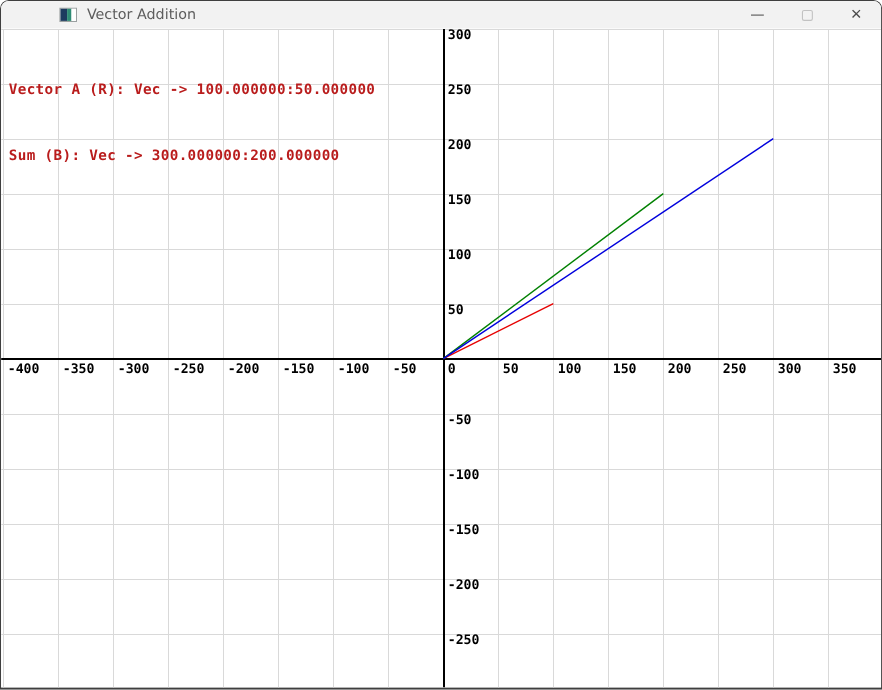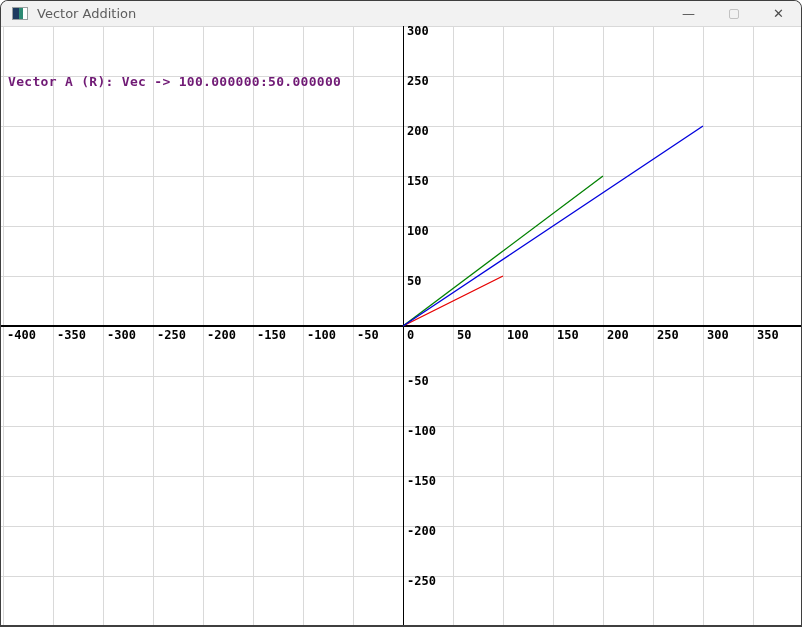--- a/index.html
+++ b/index.html
@@ -23,20 +23,21 @@
     align-items: center;
   }
 
   .titlebar-left {
     display: flex;
     align-items: center;
     gap: 9px;
     padding-left: 11px;
     flex: 1 1 auto;
     overflow: hidden;
+    margin-left: 42px;
   }
 
   .app-icon {
     width: 16px;
     height: 13px;
     border: 1px solid #9aa0a0;
     background: #ffffff;
     display: flex;
     flex: 0 0 auto;
   }
@@ -89,21 +90,21 @@
   }
 
   .readout {
     position: absolute;
     left: 7px;
     top: 6px;
     font-family: "DejaVu Sans Mono", "Liberation Mono", monospace;
     font-weight: bold;
     font-size: 13px;
     letter-spacing: 0.3px;
-    color: #701a75;
+    color: #b91c1c;
     line-height: 20px;
     white-space: pre;
   }
 </style>
 </head>
 <body>
 
 <div class="window">
 
   <div class="titlebar">
@@ -187,16 +188,17 @@
         <text x="406" y="459" fill="#000000" style="font-family:&quot;DejaVu Sans Mono&quot;,&quot;Liberation Mono&quot;,monospace;font-weight:bold;font-size:12px;">-150</text>
         <text x="406" y="509" fill="#000000" style="font-family:&quot;DejaVu Sans Mono&quot;,&quot;Liberation Mono&quot;,monospace;font-weight:bold;font-size:12px;">-200</text>
         <text x="406" y="559" fill="#000000" style="font-family:&quot;DejaVu Sans Mono&quot;,&quot;Liberation Mono&quot;,monospace;font-weight:bold;font-size:12px;">-250</text>
         <line x1="402" y1="300" x2="502" y2="250" stroke="#e60000" stroke-width="1.3"></line>
         <line x1="402" y1="300" x2="602" y2="150" stroke="#008000" stroke-width="1.3"></line>
         <line x1="402" y1="300" x2="702" y2="100" stroke="#0000dd" stroke-width="1.3"></line>
       </svg>
 
     <div class="readout">
       <div>Vector A (R): Vec -&gt; 100.000000:50.000000</div>
+      <div>Sum (B): Vec -&gt; 300.000000:200.000000</div>
     </div>
   </div>
 
 </div>
 
 </body></html>

